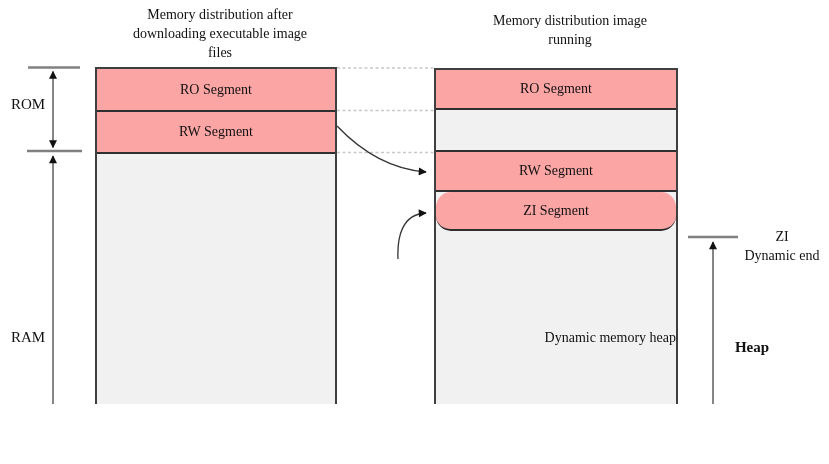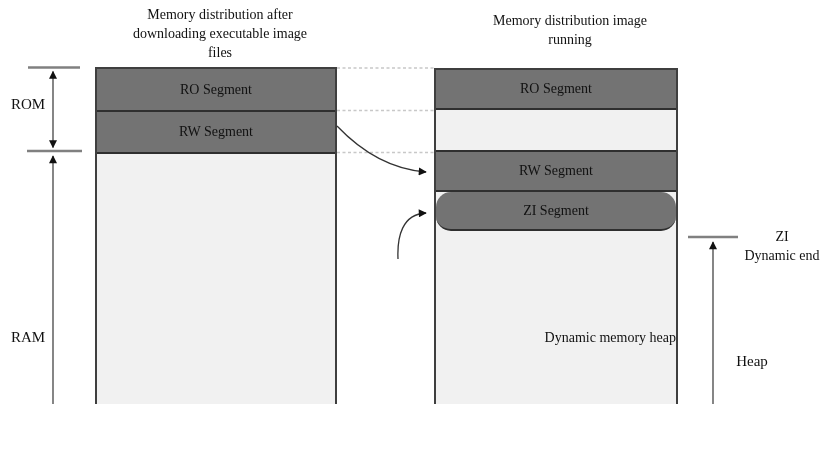--- a/index.html
+++ b/index.html
@@ -16,21 +16,21 @@
 
   .membox {
     position:absolute; box-sizing:border-box;
     border:2px solid #3f3f3f; background:#f1f1f1;
     display:flex; flex-direction:column;
   }
   .box-left  { left:95px;  top:67px; width:242px; height:396px; }
   .box-right { left:434px; top:68px; width:244px; height:395px; }
 
   .seg {
-    box-sizing:content-box; background:#737373; border-bottom:2px solid #2f2f2f;
+    box-sizing:content-box; background:#fca5a5; border-bottom:2px solid #2f2f2f;
     display:flex; align-items:center; justify-content:center;
     font-size:14px; color:#111; flex:none;
   }
   .gap-cell { background:#f1f1f1; border-bottom:2px solid #2f2f2f; flex:none; }
   .heap-cell {
     flex:1; background:#f1f1f1; display:flex; align-items:center; justify-content:flex-end;
     font-size:14px; color:#111; padding-bottom:16px; box-sizing:border-box;
   }
   .seg-ro-l { height:41px; }
   .seg-rw-l { height:40px; }
@@ -39,21 +39,21 @@
   .seg-rw-r { height:38px; }
   .seg-zi-r { height:37px;border-radius:15px; }
   .fill-rest { flex:1; background:#f1f1f1; }
 
   .side-label {
     position:absolute; font-size:15px; color:#111; text-align:center; line-height:19px;
   }
   .lbl-rom { left:6px;   top:95px;  width:44px; }
   .lbl-ram { left:6px;   top:328px; width:44px; }
   .lbl-zi-end { left:736px; top:227px; width:92px; font-size:14px; }
-  .lbl-heap { left:721px; top:352px; width:62px; }
+  .lbl-heap { left:721px; top:338px; width:62px;font-weight:bold; }
 
   svg.overlay { position:absolute; left:0; top:0; pointer-events:none; }
 </style>
 </head>
 <body>
 
 <div class="canvas">
 
   <div class="title title-left">Memory distribution after downloading executable image files</div>
   <div class="title title-right">Memory distribution image running</div>

